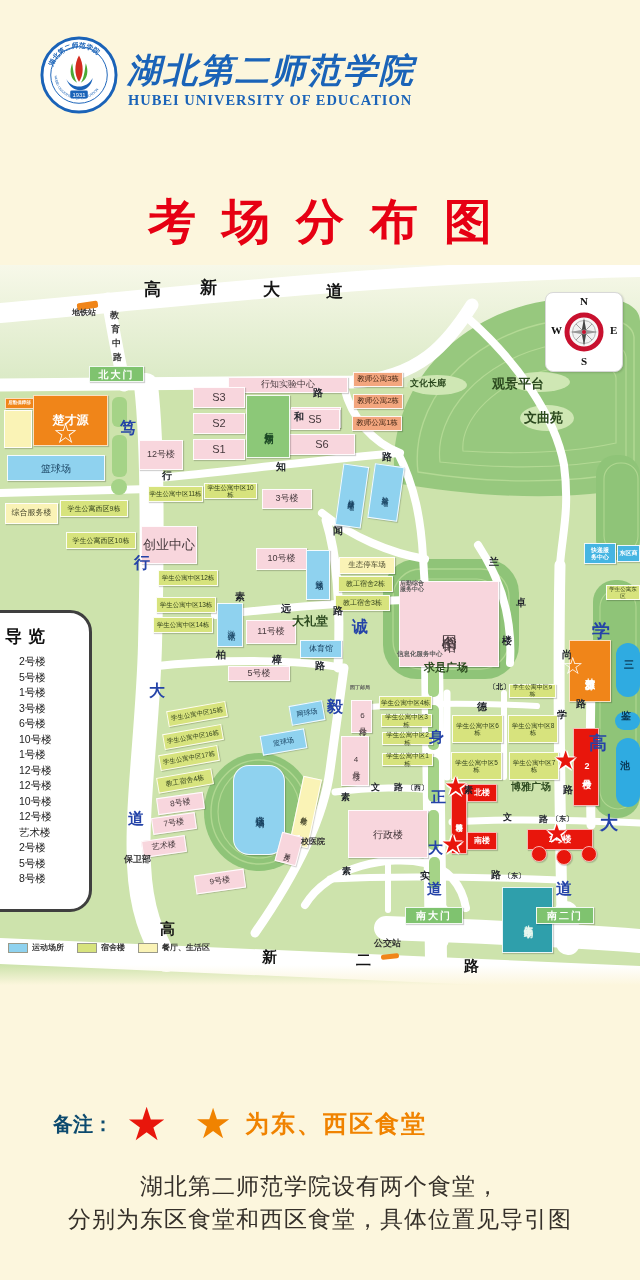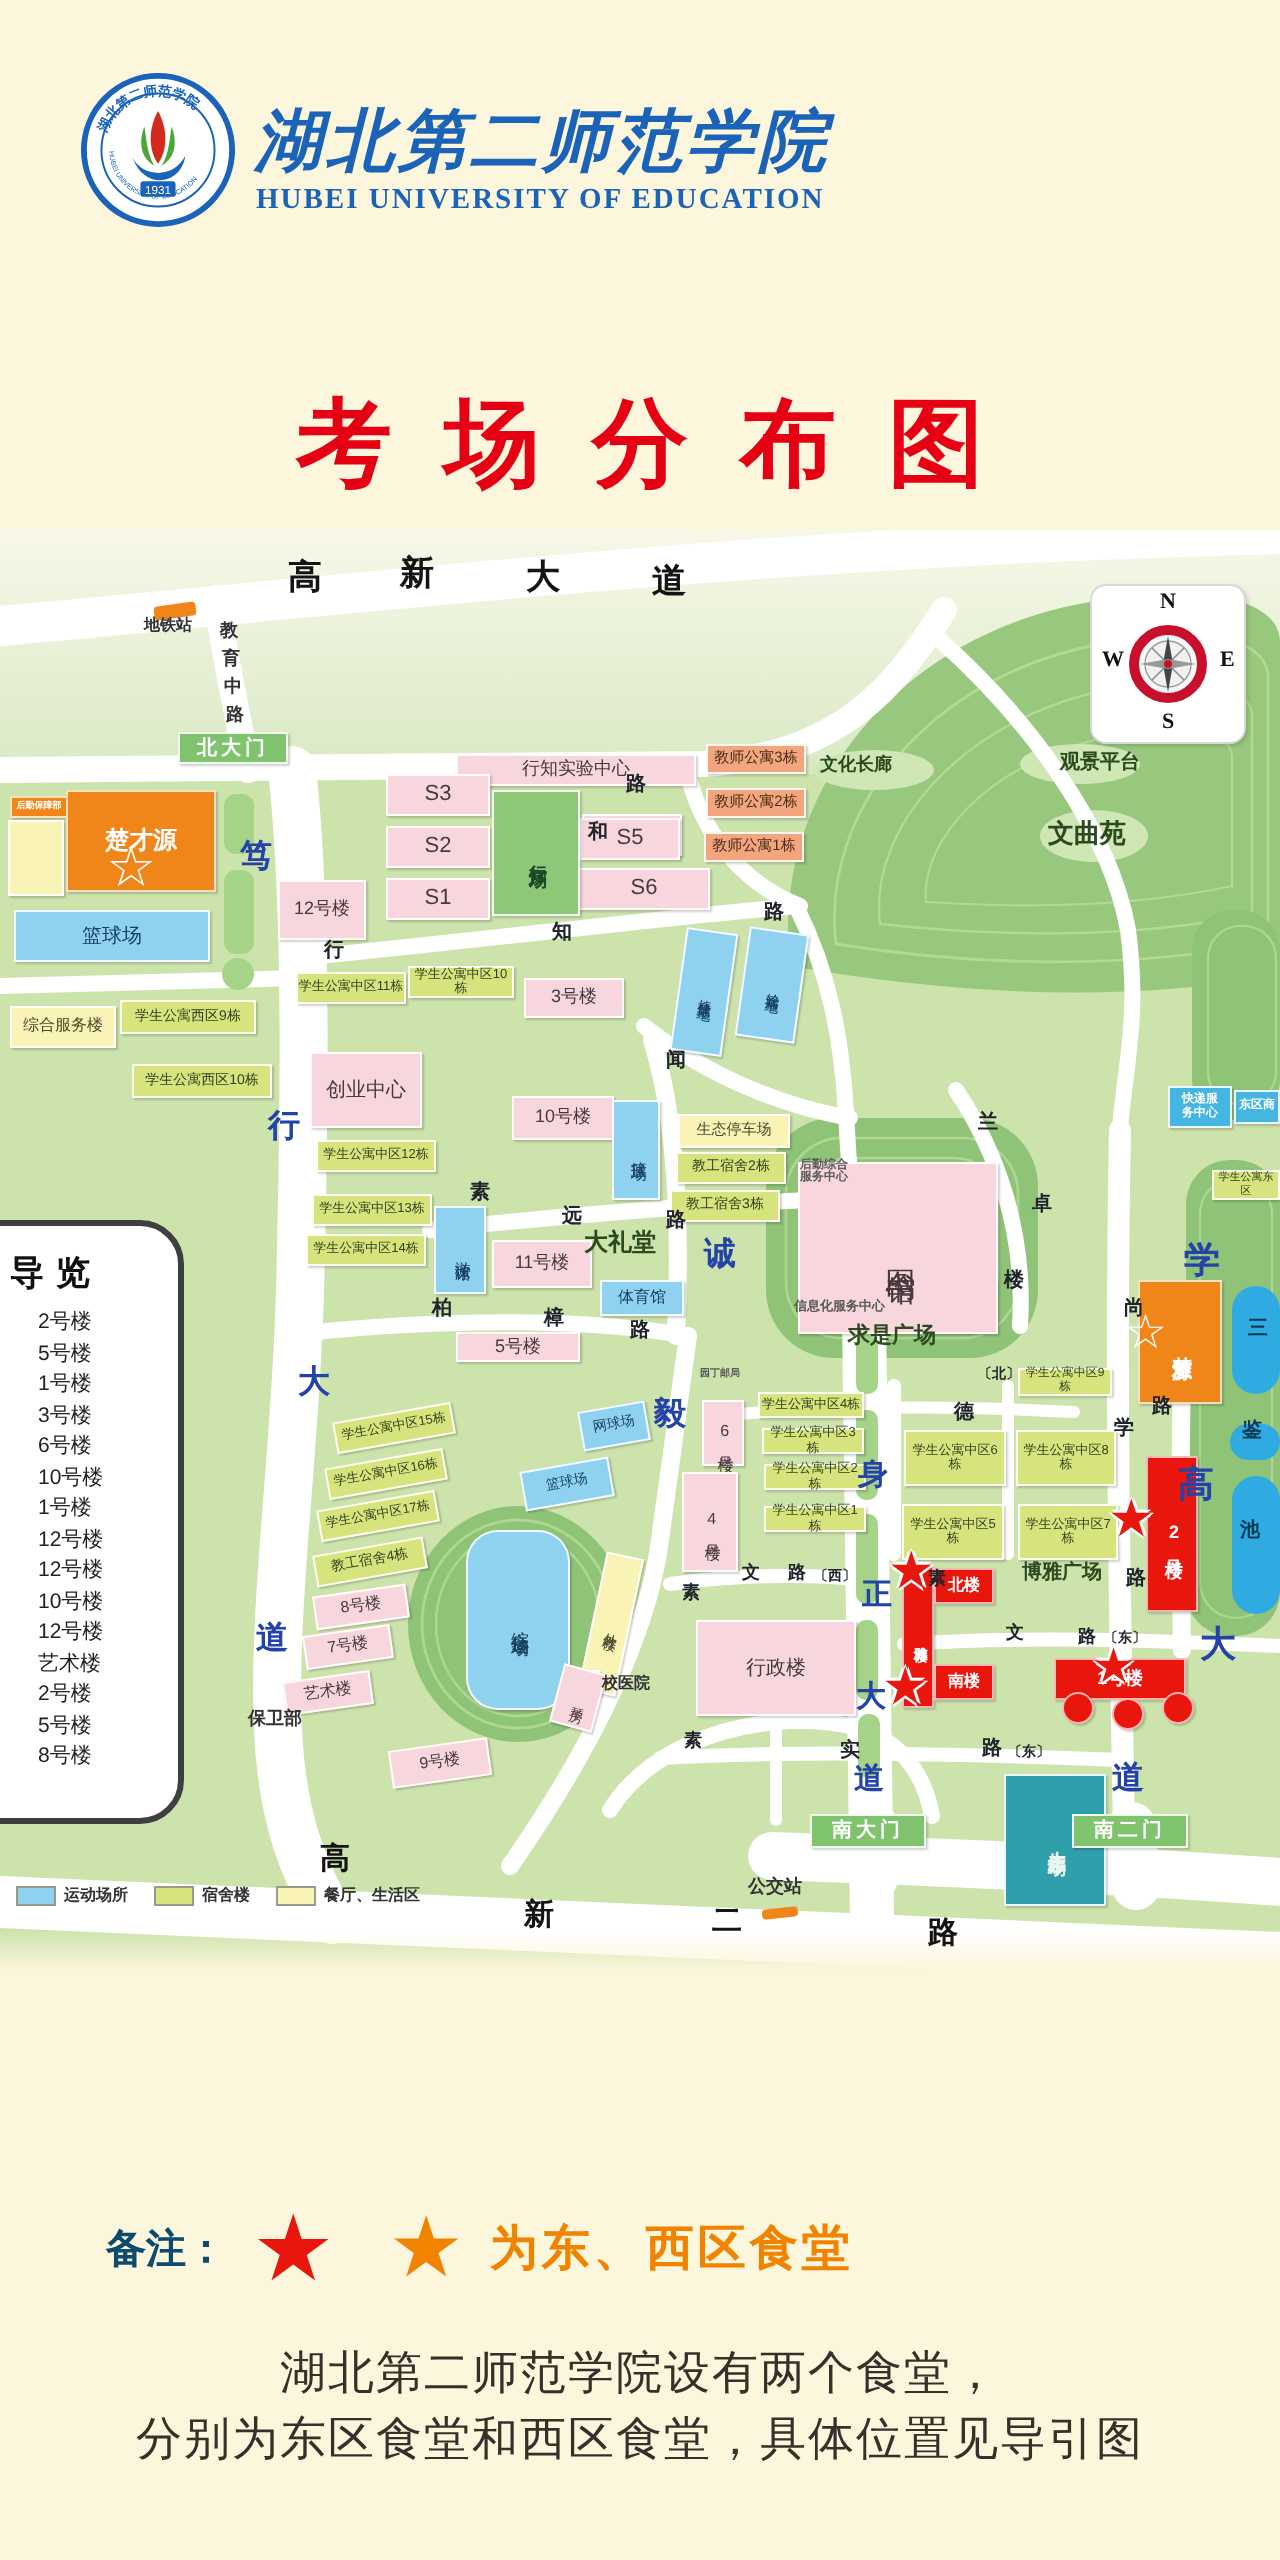--- a/index.html
+++ b/index.html
@@ -250,21 +250,21 @@
       <div class="box pink" style="left: 291px; top: 118px; width: 50px; height: 21px; font-size: 11px; margin-top: 24px;">S4</div>
       <div class="box pink" style="left: 290px; top: 144px; width: 50px; height: 21px; font-size: 11px;">S5</div>
       <div class="box pink" style="left: 289px; top: 169px; width: 66px; height: 21px; font-size: 11px;">S6</div>
       <div class="box plaza v" style="left: 246px; top: 130px; width: 44px; height: 63px; font-size: 9px;">行知广场</div>
       <div class="box sal" style="left: 353px; top: 107px; width: 50px; height: 15px; font-size: 7.5px;">教师公寓3栋</div>
       <div class="box sal" style="left: 353px; top: 129px; width: 50px; height: 15px; font-size: 7.5px;">教师公寓2栋</div>
       <div class="box sal" style="left: 352px; top: 151px; width: 50px; height: 15px; font-size: 7.5px;">教师公寓1栋</div>
       <div class="box dorm" style="left: 148px; top: 221px; width: 55px; height: 16px; font-size: 6.5px;">学生公寓中区11栋</div>
       <div class="box dorm" style="left: 204px; top: 218px; width: 53px; height: 16px; font-size: 6.5px;">学生公寓中区10栋</div>
       <div class="box pink" style="left: 262px; top: 224px; width: 50px; height: 20px; font-size: 9px;">3号楼</div>
-      <div class="box pink" style="left: 155px; top: 261px; width: 56px; height: 38px; font-size: 10px;">创业中心</div>
+      <div class="box pink" style="left: 141px; top: 261px; width: 56px; height: 38px; font-size: 13px;">创业中心</div>
       <div class="box pink" style="left: 256px; top: 283px; width: 51px; height: 22px; font-size: 9px;">10号楼</div>
       <div class="box blue v" style="left: 306px; top: 285px; width: 24px; height: 50px; font-size: 8px;">篮球场</div>
       <div class="box blue v" style="left: 339px; top: 200px; width: 26px; height: 62px; font-size: 7px; transform: rotate(8deg);">棒垒球基地</div>
       <div class="box blue v" style="left: 371px; top: 200px; width: 30px; height: 55px; font-size: 7px; transform: rotate(8deg);">轮滑基地</div>
       <div class="box yel" style="left: 339px; top: 292px; width: 56px; height: 17px; font-size: 7.5px;">生态停车场</div>
       <div class="box dorm" style="left: 338px; top: 311px; width: 55px; height: 16px; font-size: 7px;">教工宿舍2栋</div>
       <div class="box dorm" style="left: 335px; top: 330px; width: 55px; height: 16px; font-size: 7px;">教工宿舍3栋</div>
       <div class="box dorm" style="left: 158px; top: 305px; width: 60px; height: 16px; font-size: 6.5px;">学生公寓中区12栋</div>
       <div class="box dorm" style="left: 156px; top: 332px; width: 60px; height: 16px; font-size: 6.5px;">学生公寓中区13栋</div>
       <div class="box dorm" style="left: 153px; top: 352px; width: 60px; height: 16px; font-size: 6.5px;">学生公寓中区14栋</div>
@@ -323,21 +323,21 @@
       <div class="mtxt c-blk" style="left: 144px; top: 16px; font-size: 17px;">高</div>
       <div class="mtxt c-blk" style="left: 200px; top: 14px; font-size: 17px;">新</div>
       <div class="mtxt c-blk" style="left: 263px; top: 16px; font-size: 17px;">大</div>
       <div class="mtxt c-blk" style="left: 326px; top: 18px; font-size: 17px;">道</div>
       <div class="mtxt c-lbl" style="left: 72px; top: 44px; font-size: 8px;">地铁站</div>
       <div class="mtxt c-lbl" style="left: 110px; top: 46px; font-size: 9px;">教</div>
       <div class="mtxt c-lbl" style="left: 111px; top: 60px; font-size: 9px;">育</div>
       <div class="mtxt c-lbl" style="left: 112px; top: 74px; font-size: 9px;">中</div>
       <div class="mtxt c-lbl" style="left: 113px; top: 88px; font-size: 9px;">路</div>
       <div class="mtxt c-g" style="left: 410px; top: 114px; font-size: 9px;">文化长廊</div>
-      <div class="mtxt c-g" style="left: 530px; top: 112px; font-size: 10px;">观景平台</div>
+      <div class="mtxt c-g" style="left: 492px; top: 112px; font-size: 13px;">观景平台</div>
       <div class="mtxt c-g" style="left: 524px; top: 146px; font-size: 13px;">文曲苑</div>
       <div class="mtxt c-b" style="left: 120px; top: 155px; font-size: 16px;">笃</div>
       <div class="mtxt c-b" style="left: 134px; top: 290px; font-size: 16px;">行</div>
       <div class="mtxt c-b" style="left: 149px; top: 418px; font-size: 16px;">大</div>
       <div class="mtxt c-b" style="left: 128px; top: 546px; font-size: 16px;">道</div>
       <div class="mtxt c-s" style="left: 162px; top: 206px; font-size: 10px;">行</div>
       <div class="mtxt c-s" style="left: 276px; top: 197px; font-size: 10px;">知</div>
       <div class="mtxt c-s" style="left: 382px; top: 187px; font-size: 10px;">路</div>
       <div class="mtxt c-s" style="left: 294px; top: 147px; font-size: 10px;">和</div>
       <div class="mtxt c-s" style="left: 313px; top: 123px; font-size: 10px;">路</div>

